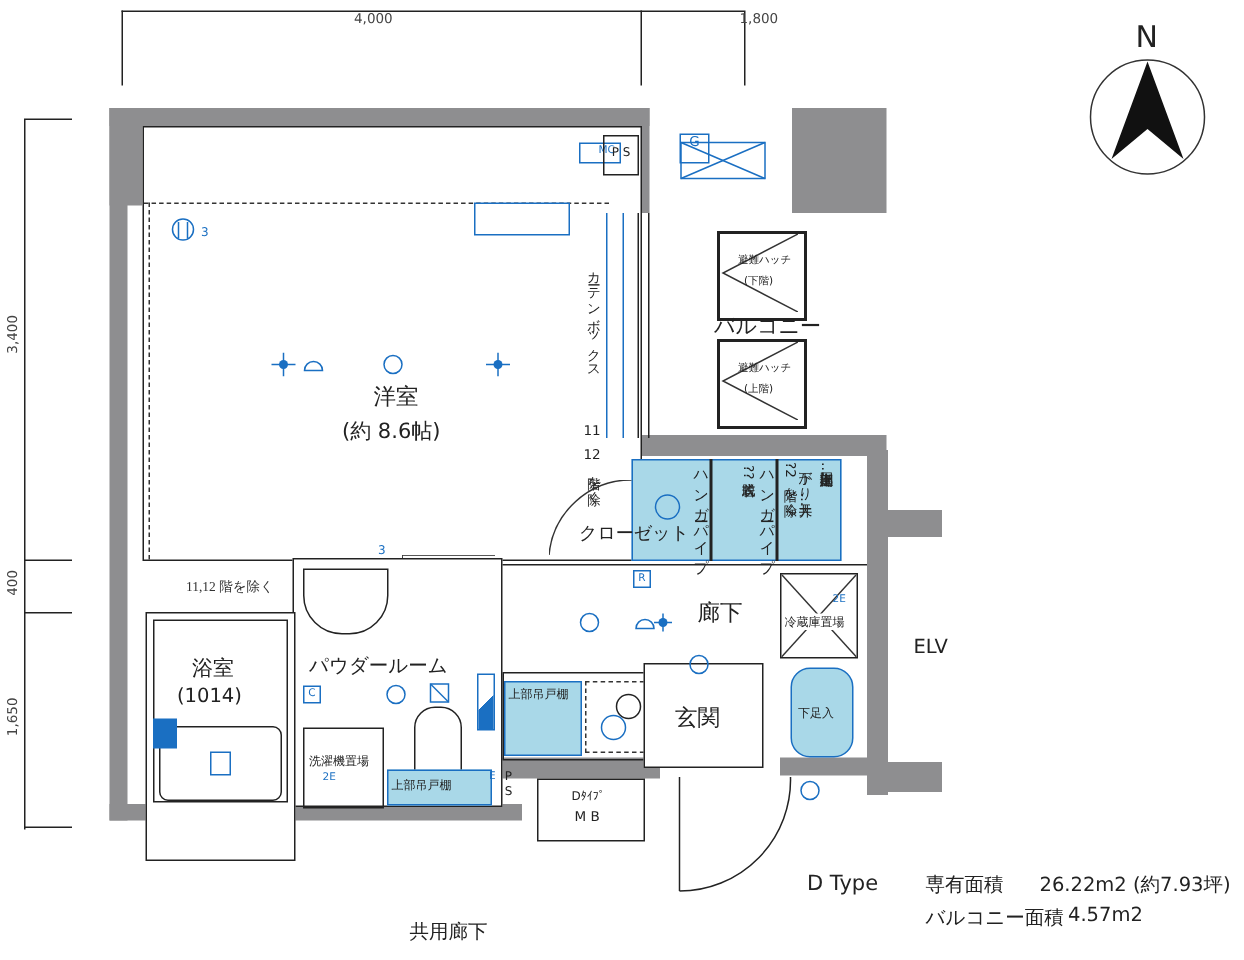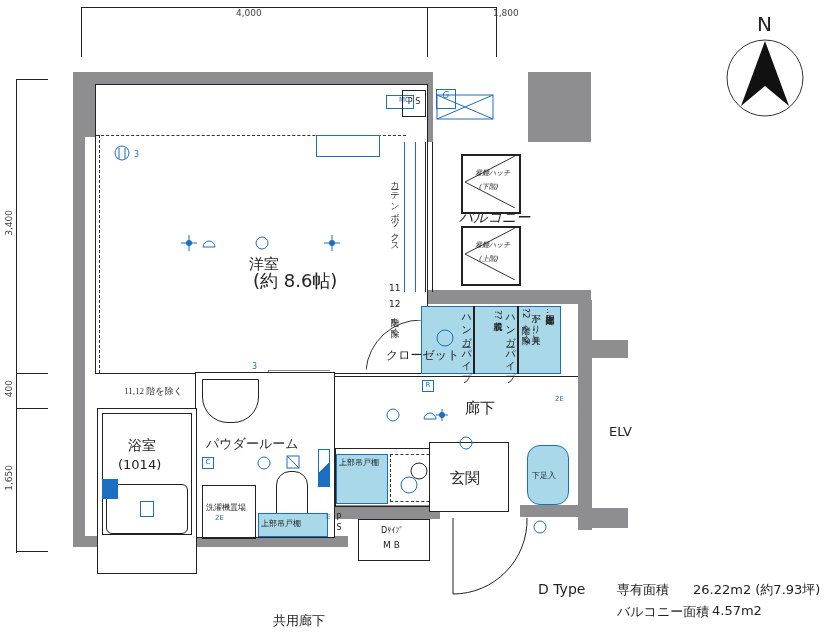--- a/index.html
+++ b/index.html
@@ -61,21 +61,21 @@
   <div class="wall" style="left:578px;top:508px;width:50px;height:20px;"></div>
   <div class="wall" style="left:320px;top:505px;width:120px;height:14px;"></div>
   <div class="wall" style="left:520px;top:505px;width:60px;height:12px;"></div>
   <div class="wall" style="left:420px;top:380px;width:14px;height:140px;background:transparent;"></div>
 </div>
 
 <div class="room" style="left:95px;top:84px;width:333px;height:290px;border-width:1px;">
   <div class="dash-h" style="left:0;top:50px;width:310px;"></div>
   <div class="dash-v" style="left:3px;top:50px;height:238px;"></div>
   <div class="txt big" style="left:153px;top:170px;">洋室</div>
-  <div class="txt big" style="left:132px;top:184px;font-size:18px;margin-left:25px;">(約 8.6帖)</div>
+  <div class="txt big" style="left:132px;top:194px;font-size:14px;">(約 8.6帖)</div>
   <div class="abs blue" style="left:290px;top:10px;width:14px;height:12px;border:1px solid #1a6fc2;font-size:7px;text-align:left;padding-left:12px;">MC</div>
   <div class="abs" style="left:220px;top:50px;width:62px;height:20px;border:1px solid #1a6fc2;"></div>
   <div class="vtxt" style="left:292px;top:90px;font-size:9px;">カーテンボックス</div>
   <div class="txt small" style="left:293px;top:198px;">11</div>
   <div class="txt small" style="left:293px;top:214px;">12</div>
   <div class="vtxt" style="left:292px;top:226px;font-size:9px;">階を除く</div>
   <div class="txt small" style="left:28px;top:300px;color:#333;font-family:Liberation Serif, serif;">11,12 階を除く</div>
   <div class="txt small blue" style="left:38px;top:65px;font-size:8px;">3</div>
   <svg class="abs" style="left:18px;top:60px;" width="16" height="16">
       <circle cx="8" cy="8" r="7" fill="none" stroke="#1a6fc2"></circle>
@@ -95,21 +95,21 @@
       <line x1="2" y1="8" x2="18" y2="8" stroke="#1a6fc2"></line>
       <line x1="10" y1="0" x2="10" y2="16" stroke="#1a6fc2"></line>
       <circle cx="10" cy="8" r="3" fill="#1a6fc2"></circle>
     </svg>
 </div>
 <div class="abs" style="left:402px;top:90px;width:22px;height:25px;border:1px solid #222;font-size:8px;text-align:center;line-height:22px;">P S</div>
 
 <div class="abs" style="left:404px;top:142px;width:10px;height:150px;border-left:1px solid #1a6fc2;border-right:1px solid #1a6fc2;"></div>
 <div class="abs" style="left:425px;top:142px;width:6px;height:150px;border-left:1px solid #222;border-right:1px solid #222;"></div>
 
-<div class="abs" style="left:424px;top:84px;width:95px;height:206px;font-style:italic;">
+<div class="abs" style="left:441px;top:84px;width:95px;height:206px;">
   <div class="abs" style="left:12px;top:5px;width:18px;height:18px;border:1px solid #1a6fc2;font-size:9px;color:#1a6fc2;text-align:center;">G</div>
   <svg class="abs" style="left:12px;top:10px;" width="60" height="28">
       <rect x="1" y="1" width="56" height="24" fill="none" stroke="#1a6fc2"></rect>
       <line x1="1" y1="1" x2="57" y2="25" stroke="#1a6fc2"></line>
       <line x1="57" y1="1" x2="1" y2="25" stroke="#1a6fc2"></line>
     </svg>
   <div class="abs" style="left:37px;top:70px;width:56px;height:56px;border:2px solid #222;background:#fff;">
     <svg class="abs" style="left:0;top:0;" width="52" height="52">
         <polyline points="52,0 2,26 52,52" fill="none" stroke="#333"></polyline>
       </svg>
@@ -150,20 +150,27 @@
   <div class="abs blue" style="left:92px;top:3px;width:10px;height:10px;border:1px solid #1a6fc2;font-size:7px;text-align:center;">R</div>
   <svg class="abs" style="left:55px;top:30px;" width="16" height="16">
       <circle cx="8" cy="8" r="6" fill="none" stroke="#1a6fc2"></circle>
     </svg>
   <svg class="abs" style="left:92px;top:30px;" width="30" height="16">
       <path d="M2 12 a6 6 0 0 1 12 0 z" fill="none" stroke="#1a6fc2"></path>
       <circle cx="20" cy="8" r="3" fill="#1a6fc2"></circle>
       <line x1="14" y1="8" x2="26" y2="8" stroke="#1a6fc2"></line>
       <line x1="20" y1="2" x2="20" y2="14" stroke="#1a6fc2"></line>
     </svg>
+  <div class="abs" style="left:190px;top:5px;width:50px;height:55px;border:1px solid #222;">
+    <svg class="abs" width="50" height="55">
+        <line x1="0" y1="0" x2="50" y2="55" stroke="#333"></line>
+        <line x1="50" y1="0" x2="0" y2="55" stroke="#333"></line>
+      </svg>
+    <div class="txt" style="left:2px;top:26px;font-size:8px;background:#fff;">冷蔵庫置場</div>
+  </div>
   <div class="txt blue" style="left:225px;top:18px;font-size:7px;">2E</div>
 </div>
 <svg class="abs" style="left:268px;top:370px;" width="62" height="60">
     <line x1="0" y1="0" x2="62" y2="0" stroke="#222"></line>
     <path d="M0 0 A60 60 0 0 0 60 58" fill="none" stroke="#333"></path>
   </svg>
 
 <div class="room" style="left:195px;top:372px;width:140px;height:166px;border-width:1px;">
   <div class="txt" style="left:10px;top:62px;font-size:13px;">パウダールーム</div>
   <div class="abs" style="left:6px;top:6px;width:55px;height:42px;border:1px solid #222;border-radius:0 0 26px 26px;"></div>

